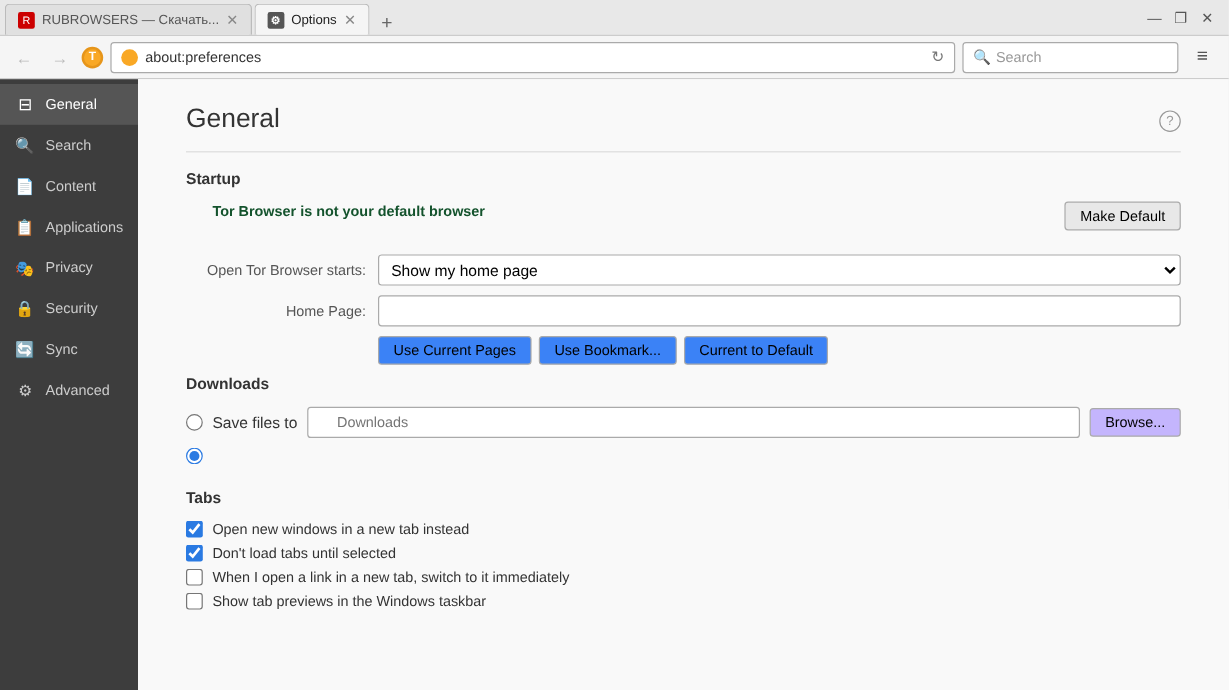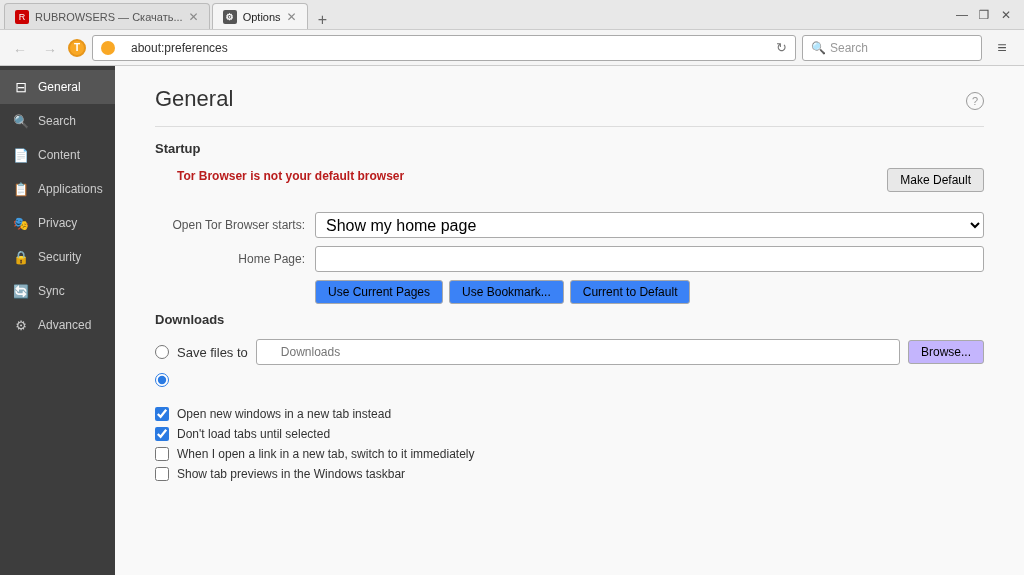--- a/index.html
+++ b/index.html
@@ -100,21 +100,21 @@
     .address-bar {
       flex: 1;
       height: 26px;
       border: 1px solid #aaa;
       border-radius: 3px;
       padding: 0 8px;
       font-size: 12px;
       background: #fff;
       display: flex;
       align-items: center;
-      gap: 16px;
+      gap: 6px;
     }
     .address-favicon {
       width: 14px;
       height: 14px;
       background: #f9a825;
       border-radius: 50%;
       display: inline-block;
       flex-shrink: 0;
     }
     .address-text {
@@ -268,21 +268,21 @@
     input[type="radio"] {
       width: 14px;
       height: 14px;
       margin: 0;
       cursor: pointer;
     }
 
     .default-browser-notice {
       font-size: 12px;
       font-weight: bold;
-      color: #b91c1c;
+      color: #14532d;
       margin-bottom: 8px;
     }
     .make-default-btn {
       padding: 4px 12px;
       font-size: 12px;
       background: #e8e8e8;
       border: 1px solid #aaa;
       border-radius: 3px;
       cursor: pointer;
       margin-left: auto;
@@ -300,21 +300,21 @@
       color: #555;
       padding-right: 10px;
       flex-shrink: 0;
     }
 
     select.dropdown {
       flex: 1;
       height: 26px;
       border: 1px solid #aaa;
       border-radius: 3px;
-      font-size: 16px;
+      font-size: 13px;
       padding: 0 6px;
       background: #fff;
       cursor: pointer;
     }
 
     input[type="text"].text-input {
       flex: 1;
       height: 26px;
       border: 1px solid #aaa;
       border-radius: 3px;
@@ -513,20 +513,21 @@
           <input type="text" class="path-input" style="width: 100%; border: 1px solid rgb(170, 170, 170); border-radius: 3px; height: 26px; padding-left: 24px; font-size: 12px; background: rgb(255, 255, 255); color: rgb(153, 153, 153);" placeholder="Downloads">
         </div>
         <button class="browse-btn">Browse...</button>
       </div>
       <div class="form-row">
         <input type="radio" name="save-mode" checked="" class="radio-checked" style="">
       </div>
     </div>
 
     <div class="section-block tabs-section">
+      <div class="section-title">Tabs</div>
       <div class="form-row">
         <input type="checkbox" checked="" class="checkbox-checked" style="">
         <label>Open new windows in a new tab instead</label>
       </div>
       <div class="form-row">
         <input type="checkbox" checked="" class="checkbox-checked" style="">
         <label>Don't load tabs until selected</label>
       </div>
       <div class="form-row">
         <input type="checkbox" style="">

